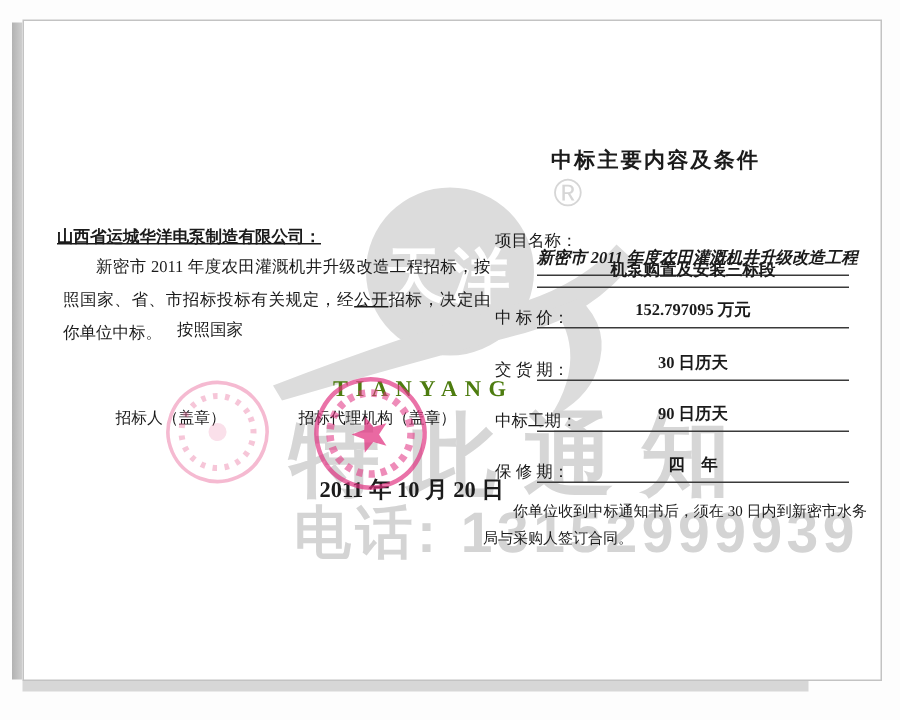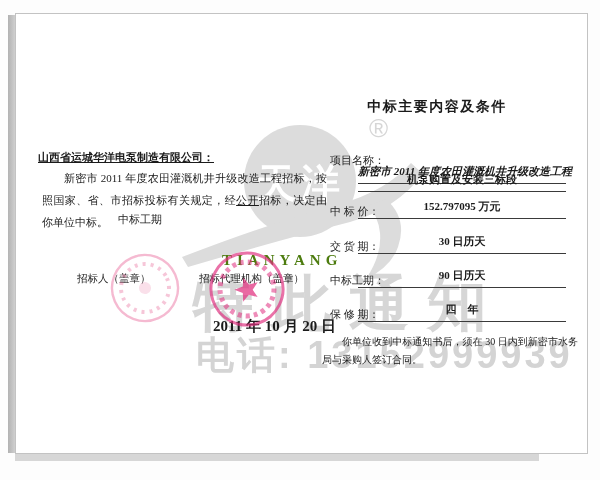--- a/index.html
+++ b/index.html
@@ -69,21 +69,21 @@
 <div class="abs wm wm-company">特此通知</div>
 <div class="abs wm wm-phone">电话: 13152999939</div>
 
 <div class="abs txt doc-head">
 </div>
 
 <div class="abs txt recipient">山西省运城华洋电泵制造有限公司：</div>
 
 <div class="abs txt body-para"><span>新密市 2011 年度农田灌溉机井升级改造工程招标，按照国家、省、市招标投标有关规定，经</span><span class="u">公开</span><span>招标，决定由你单位中标。</span></div>
 
-<div class="abs txt notice">中标工期</div>
+<div class="abs txt notice">按照国家</div>
 
 <div class="abs txt seal-label" style="left:77px;top:272px;">招标人（盖章）</div>
 <div class="abs txt seal-label" style="left:199px;top:272px;">招标代理机构（盖章）</div>
 
 <div class="abs txt issue-date">2011 年 10 月 20 日</div>
 
 <svg class="abs seal" style="left:108px;top:251px;transform:rotate(-24deg);" width="74" height="74" viewBox="0 0 74 74">
   <circle cx="37" cy="37" r="33" fill="none" stroke="#e96b9c" stroke-width="2.4" opacity="0.55"></circle>
   <circle cx="37" cy="37" r="24" fill="none" stroke="#e96b9c" stroke-width="4" stroke-dasharray="3 5" opacity="0.45"></circle>
   <circle cx="37" cy="37" r="6" fill="#e96b9c" opacity="0.25"></circle>

